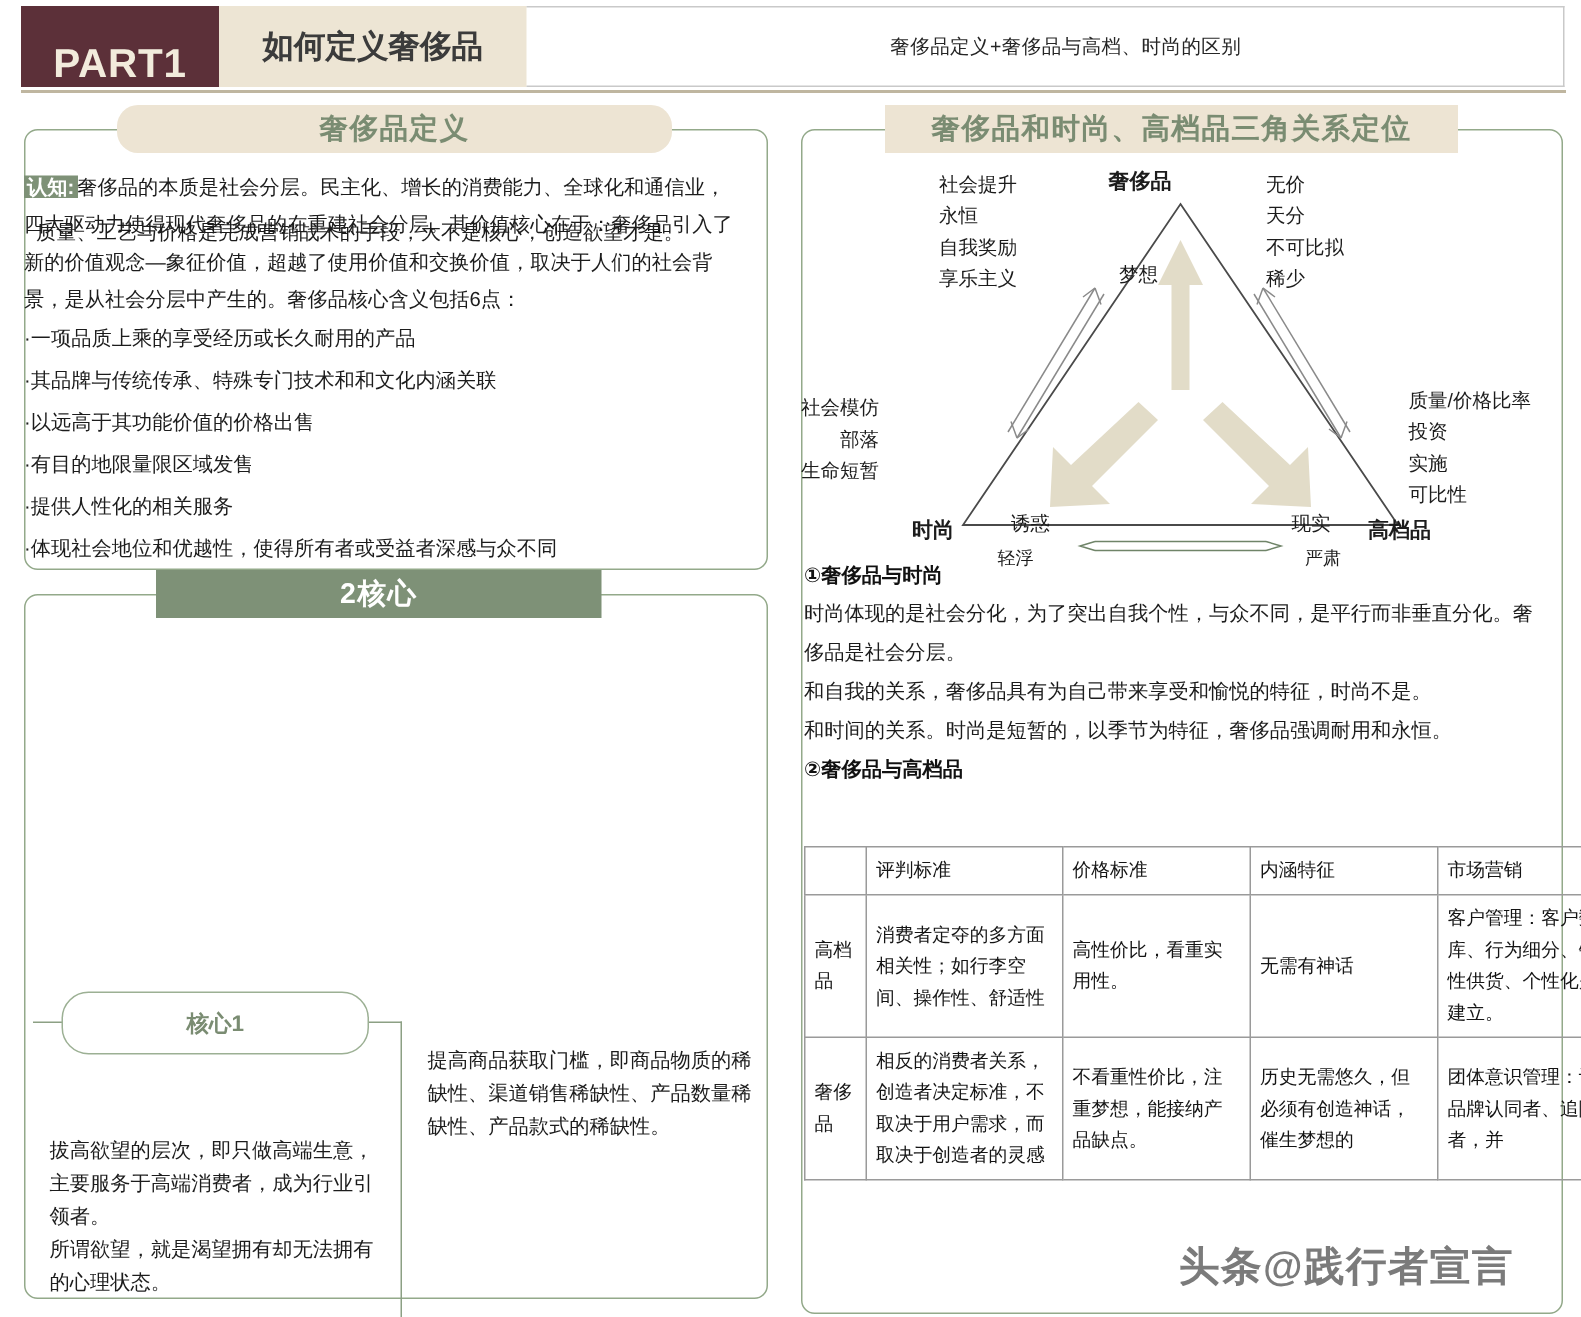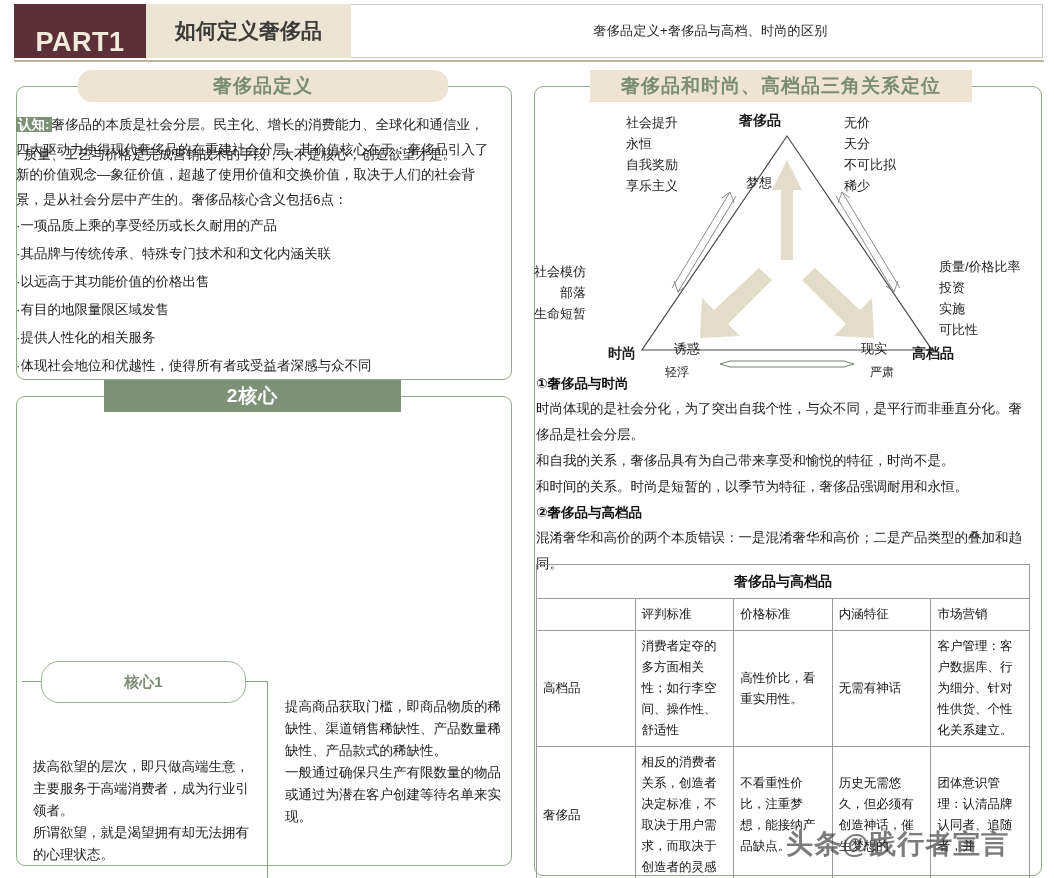--- a/index.html
+++ b/index.html
@@ -234,21 +234,20 @@
   <div class="pill" id="pill-core1">
     <span>核心1</span>
   </div>
 
   <div class="core-text" id="core1-text">
     <p>拔高欲望的层次，即只做高端生意，主要服务于高端消费者，成为行业引领者。</p>
     <p>所谓欲望，就是渴望拥有却无法拥有的心理状态。</p>
   </div>
   <div class="core-text" id="core2-text">
     <p>提高商品获取门槛，即商品物质的稀缺性、渠道销售稀缺性、产品数量稀缺性、产品款式的稀缺性。</p>
-    <p>一般通过确保只生产有限数量的物品或通过为潜在客户创建等待名单来实现。</p>
   </div>
 </div>
 
 <div class="col-right">
 
   <div class="panel" id="panel-tri"></div>
   <div class="panel-banner banner-beige" id="banner-tri">
     <span>奢侈品和时尚、高档品三角关系定位</span>
   </div>
 
@@ -323,30 +322,24 @@
   </div>
 
   <div class="r-head" id="rh1">①奢侈品与时尚</div>
   <div class="r-para" id="rp1">
     <p>时尚体现的是社会分化，为了突出自我个性，与众不同，是平行而非垂直分化。奢侈品是社会分层。</p>
     <p>和自我的关系，奢侈品具有为自己带来享受和愉悦的特征，时尚不是。</p>
     <p>和时间的关系。时尚是短暂的，以季节为特征，奢侈品强调耐用和永恒。</p>
   </div>
 
   <div class="r-head" id="rh2">②奢侈品与高档品</div>
-  <div class="r-para" id="rp2">
-    <p>混淆奢华和高价的两个本质错误：一是混淆奢华和高价；二是产品类型的叠加和趋同。</p>
-  </div>
 
   <div class="tbl-wrap">
     <table class="cmp">
       <tbody>
-          <tr>
-        <th class="title" colspan="5">奢侈品与高档品</th>
-      </tr>
       <tr>
         <td class="rowhdr"></td>
         <td class="c1">评判标准</td>
         <td class="c2">价格标准</td>
         <td class="c3">内涵特征</td>
         <td class="c4">市场营销</td>
       </tr>
       <tr>
         <td class="rowhdr">高档品</td>
         <td class="c1">消费者定夺的多方面相关性；如行李空间、操作性、舒适性</td>

